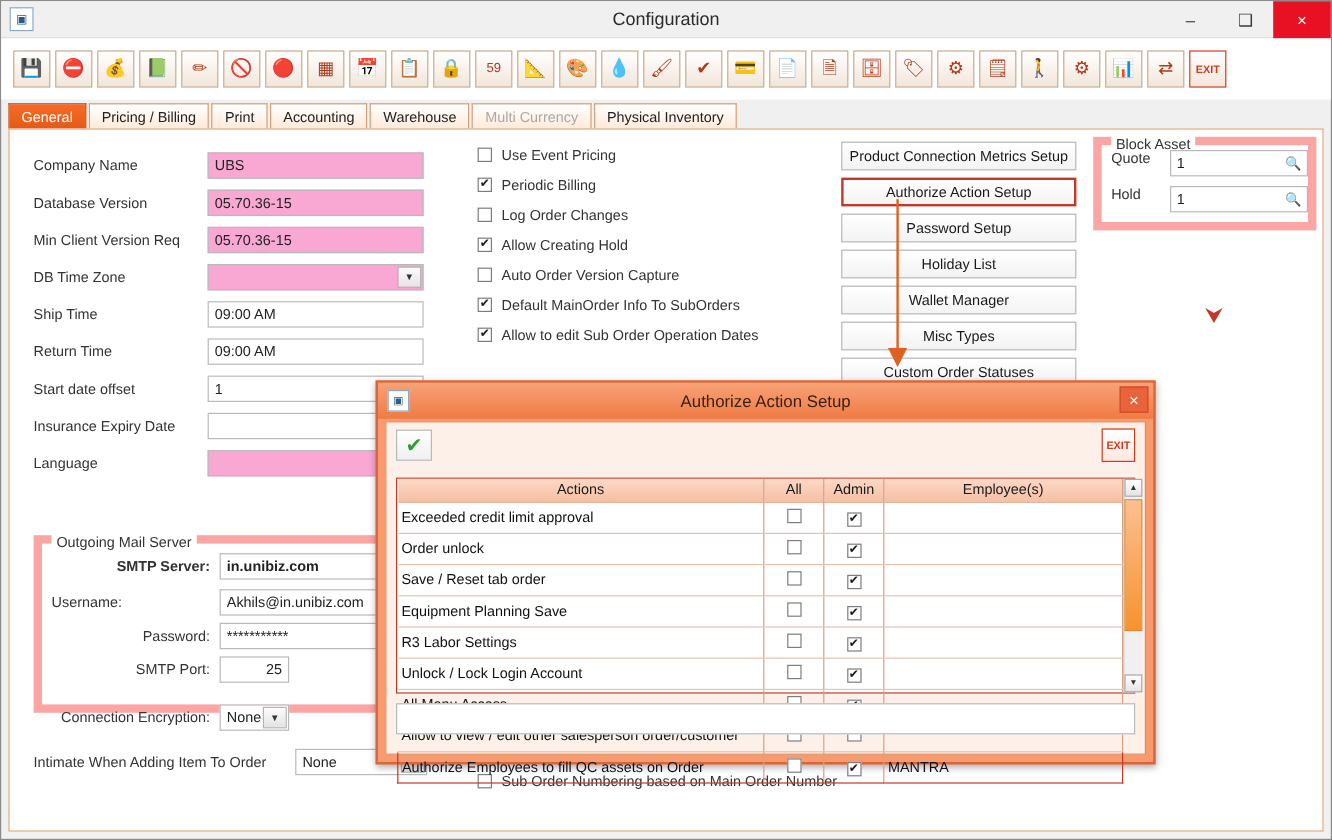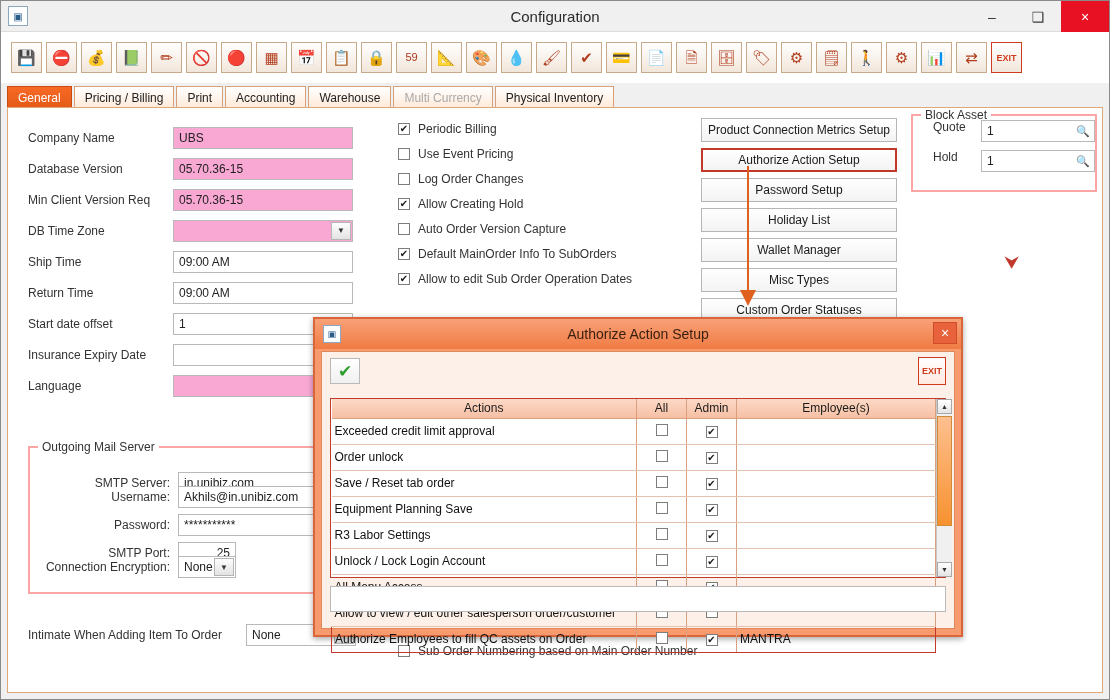--- a/index.html
+++ b/index.html
@@ -117,21 +117,21 @@
     background: linear-gradient(#fdfdfd,#e3e3e3); border: 1px solid #b5b5b5;
     display: flex; align-items: center; justify-content: center; font-size: 8px; color: #333;
   }
   .srch {
     position: absolute; right: 1px; top: 1px; width: 20px; height: 18px;
     display: flex; align-items: center; justify-content: center; font-size: 11px; color: #333;
   }
 
   
   .fs {
-    position: absolute; border: 2px solid #fca5a5; padding-left: 12px;
+    position: absolute; border: 7px solid #fca5a5;
   }
   .fs > .legend {
     position: absolute; top: -8px; left: 8px; background: #ffffff;
     padding: 0 4px; font-size: 12px; color: #333;
   }
 
   
   .mid-col { position: absolute; left: 390px; top: 113px; }
   .mrow { height: 25px; display: flex; align-items: center; gap: 8px; }
   .mrow .lbl { font-size: 12px; }
@@ -397,65 +397,65 @@
         <div class="fld gray combo">
           <span></span>
           <span class="srch">🔍</span>
         </div>
       </div>
     </div>
 
     <div class="fs" style="left:20px; top:338px; width:300px; height:148px;">
       <div class="legend">Outgoing Mail Server</div>
 
-      <div class="row" style="left:8px; top:24px;">
+      <div class="row" style="left:8px; top:8px;font-weight:bold;">
         <div class="lbl" style="width:140px; text-align:right; padding-right:8px;">SMTP Server:</div>
         <div class="fld" style="width:148px;">in.unibiz.com</div>
       </div>
 
       <div class="row" style="left:8px; top:38px;">
-        <div class="lbl" style="width:140px; text-align:right; padding-right:8px;">Username:</div>
+        <div class="lbl" style="width:140px; text-align:left; padding-right:8px;">Username:</div>
         <div class="fld" style="width:148px;">Akhils@in.unibiz.com</div>
       </div>
 
       <div class="row" style="left:8px; top:66px;">
         <div class="lbl" style="width:140px; text-align:right; padding-right:8px;">Password:</div>
         <div class="fld" style="width:148px;">***********</div>
       </div>
 
       <div class="row" style="left:8px; top:94px;">
         <div class="lbl" style="width:140px; text-align:right; padding-right:8px;">SMTP Port:</div>
         <div class="fld" style="width:58px; justify-content:flex-end;">25</div>
       </div>
 
-      <div class="row" style="left:8px; top:108px;">
+      <div class="row" style="left:8px; top:134px;">
         <div class="lbl" style="width:140px; text-align:right; padding-right:8px;">Connection Encryption:</div>
         <div class="fld combo" style="width:58px;">
           <span>None</span>
           <span class="arrow">▼</span>
         </div>
       </div>
     </div>
 
     <div class="intimate-row">
       <div class="lbl" style="width:218px;">Intimate When Adding Item To Order</div>
       <div class="fld combo" style="width:110px;">
         <span>None</span>
         <span class="arrow">▼</span>
       </div>
     </div>
 
     <div class="mid-col" style="top:8px;">
       <div class="mrow">
+        <span class="cb"></span>
+        <span class="lbl">Use Event Pricing</span>
+      </div>
+      <div class="mrow">
         <span class="cb checked"></span>
         <span class="lbl">Periodic Billing</span>
-      </div>
-      <div class="mrow">
-        <span class="cb"></span>
-        <span class="lbl">Use Event Pricing</span>
       </div>
       <div class="mrow">
         <span class="cb"></span>
         <span class="lbl">Log Order Changes</span>
       </div>
       <div class="mrow">
         <span class="cb checked"></span>
         <span class="lbl">Allow Creating Hold</span>
       </div>
       <div class="mrow">

